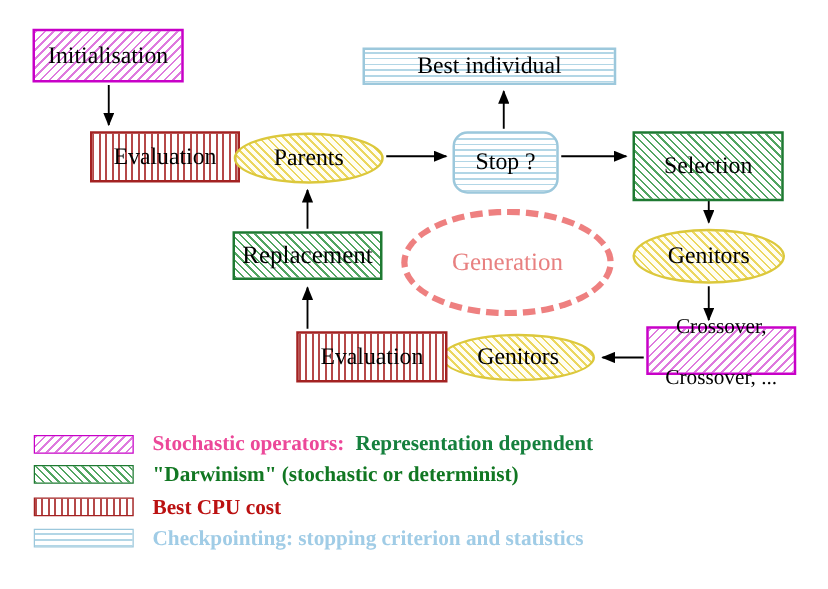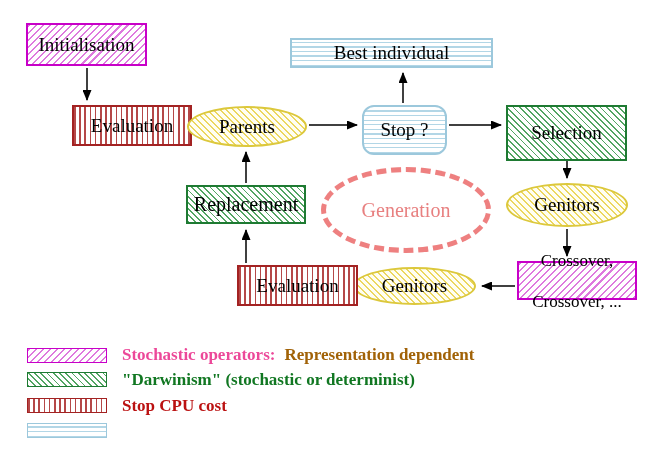--- a/index.html
+++ b/index.html
@@ -43,21 +43,21 @@
   .swatch{position:absolute;width:80px;height:15px;box-sizing:border-box;}
   .sw-magenta{border:1.5px solid #c800c8;background:repeating-linear-gradient(135deg,#de7ade 0px,#de7ade 1.5px,#ffffff 1.5px,#ffffff 5px);}
   .sw-green{border:1.5px solid #1e7a32;background:repeating-linear-gradient(45deg,#52a562 0px,#52a562 1.3px,#ffffff 1.3px,#ffffff 4.4px);}
   .sw-red{border:1.5px solid #a32222;background:repeating-linear-gradient(90deg,#b54848 0px,#b54848 1.6px,#ffffff 1.6px,#ffffff 5.2px);}
   .sw-cyan{border:1.5px solid #9cc8dc;background:repeating-linear-gradient(0deg,#b2d6e6 0px,#b2d6e6 1.3px,#ffffff 1.3px,#ffffff 4.6px);}
   .legend-text{
     position:absolute;left:122px;font-size:17px;font-weight:bold;white-space:nowrap;
     font-family:"Liberation Serif","DejaVu Serif",serif;
   }
   .c-magenta{color:#ec4899;}
-  .c-gold{color:#a16207;margin-left:9px;}
+  .c-gold{color:#15803d;margin-left:9px;}
   .c-green{color:#117722;}
   .c-red{color:#bb1111;}
   .c-ltblue{color:#a0cce6;}
   .two-line{font-size:17px;line-height:17px;flex-direction:column;gap:24px;}
 </style>
 </head>
 <body>
 
 <div id="canvas">
 
@@ -134,18 +134,21 @@
     <span class="c-magenta">Stochastic operators:</span><span class="c-gold">Representation dependent</span>
   </div>
 
   <div class="swatch sw-green" style="left:27px;top:372px;"></div>
   <div class="legend-text" style="top:370px;">
     <span class="c-green">"Darwinism" (stochastic or determinist)</span>
   </div>
 
   <div class="swatch sw-red" style="left:27px;top:398px;"></div>
   <div class="legend-text" style="top:396px;">
-    <span class="c-red">Stop CPU cost</span>
+    <span class="c-red">Best CPU cost</span>
   </div>
 
   <div class="swatch sw-cyan" style="left:27px;top:423px;"></div>
+  <div class="legend-text" style="top:421px;">
+    <span class="c-ltblue">Checkpointing: stopping criterion and statistics</span>
+  </div>
 
 </div>
 
 </body></html>

